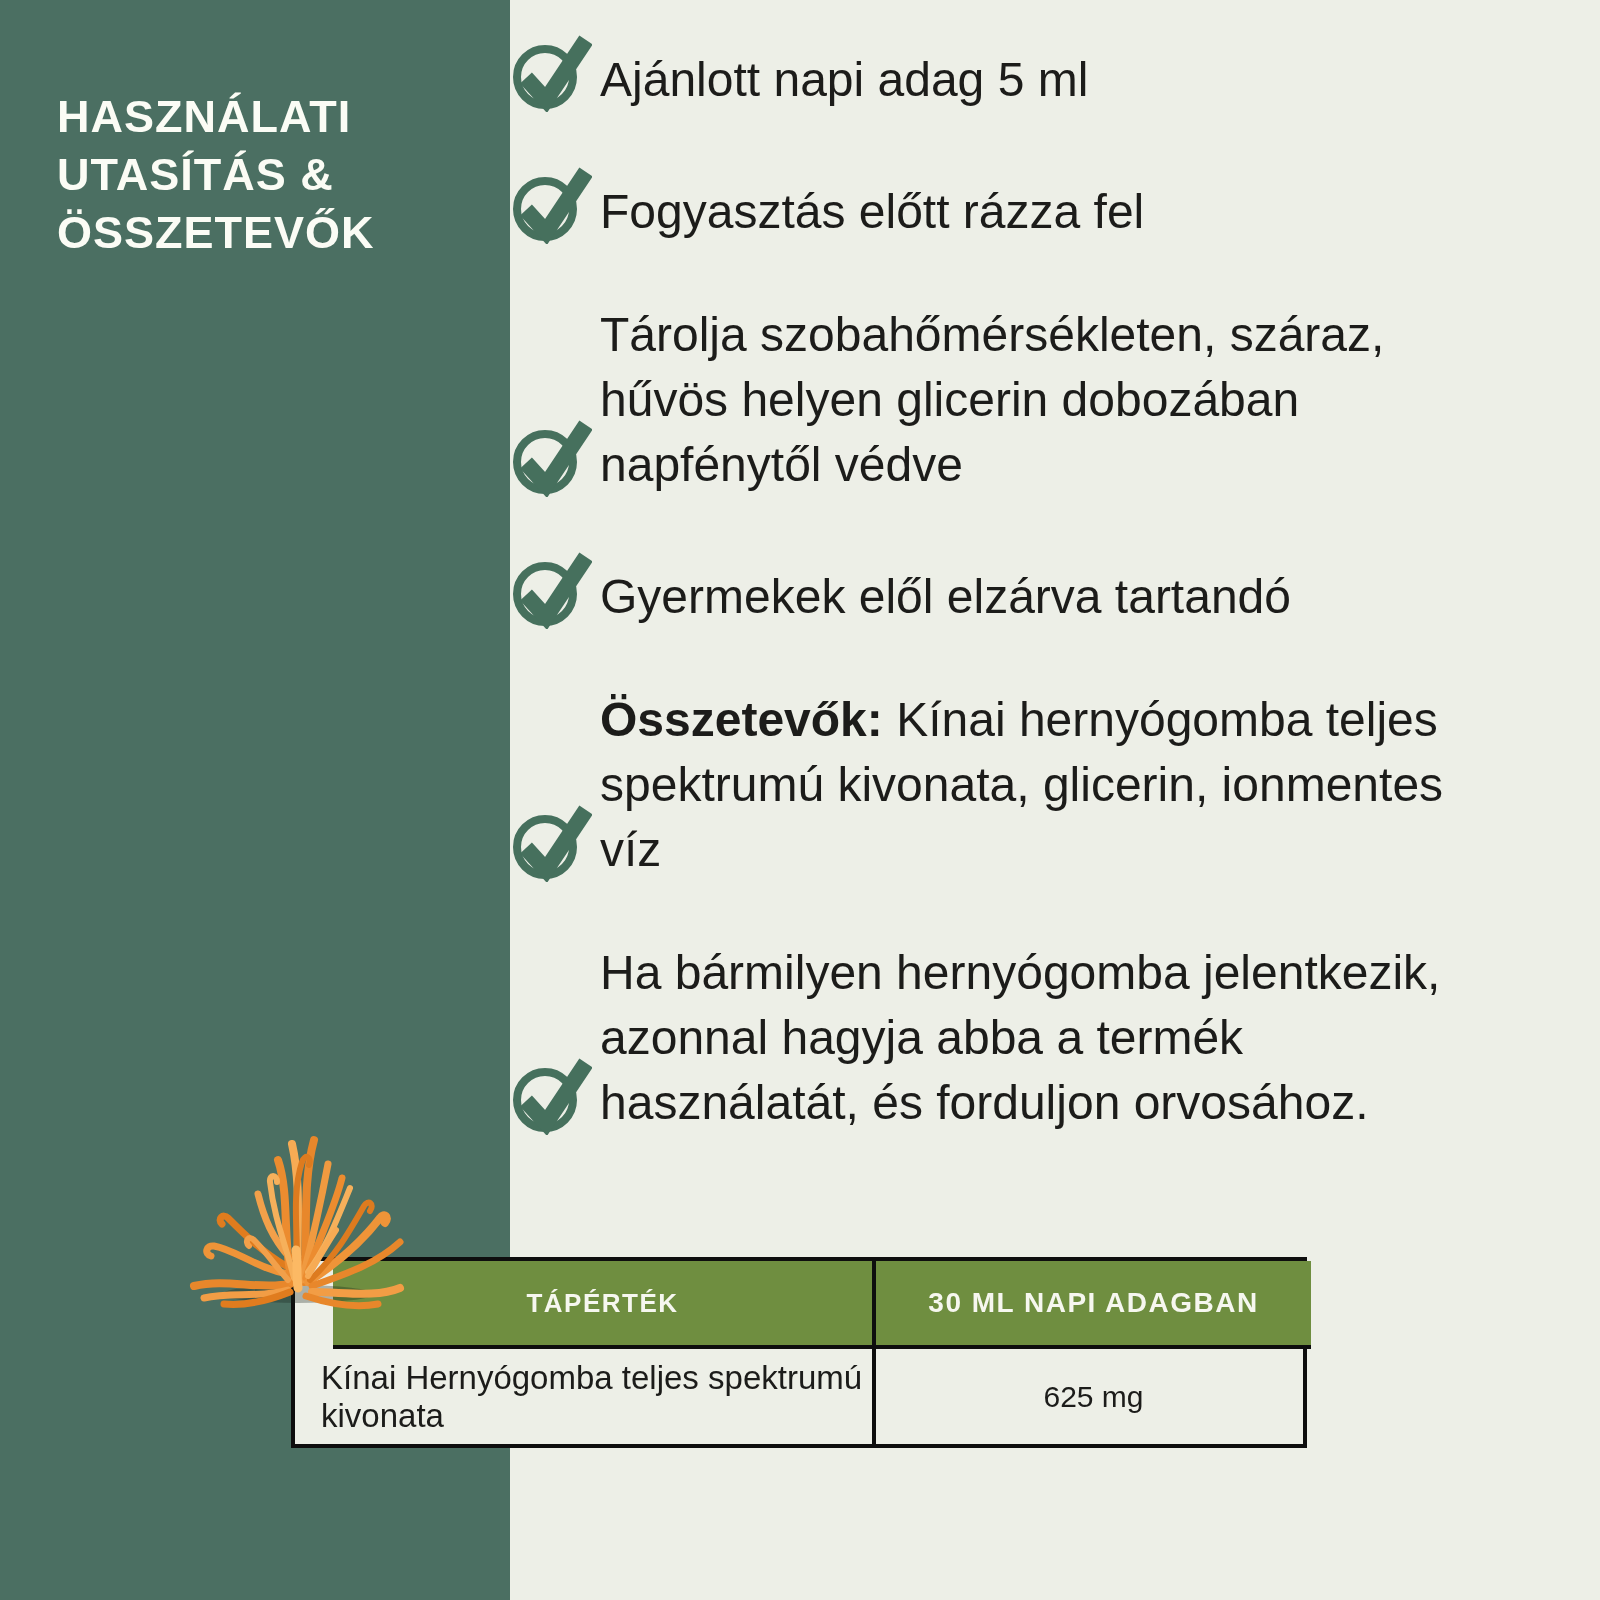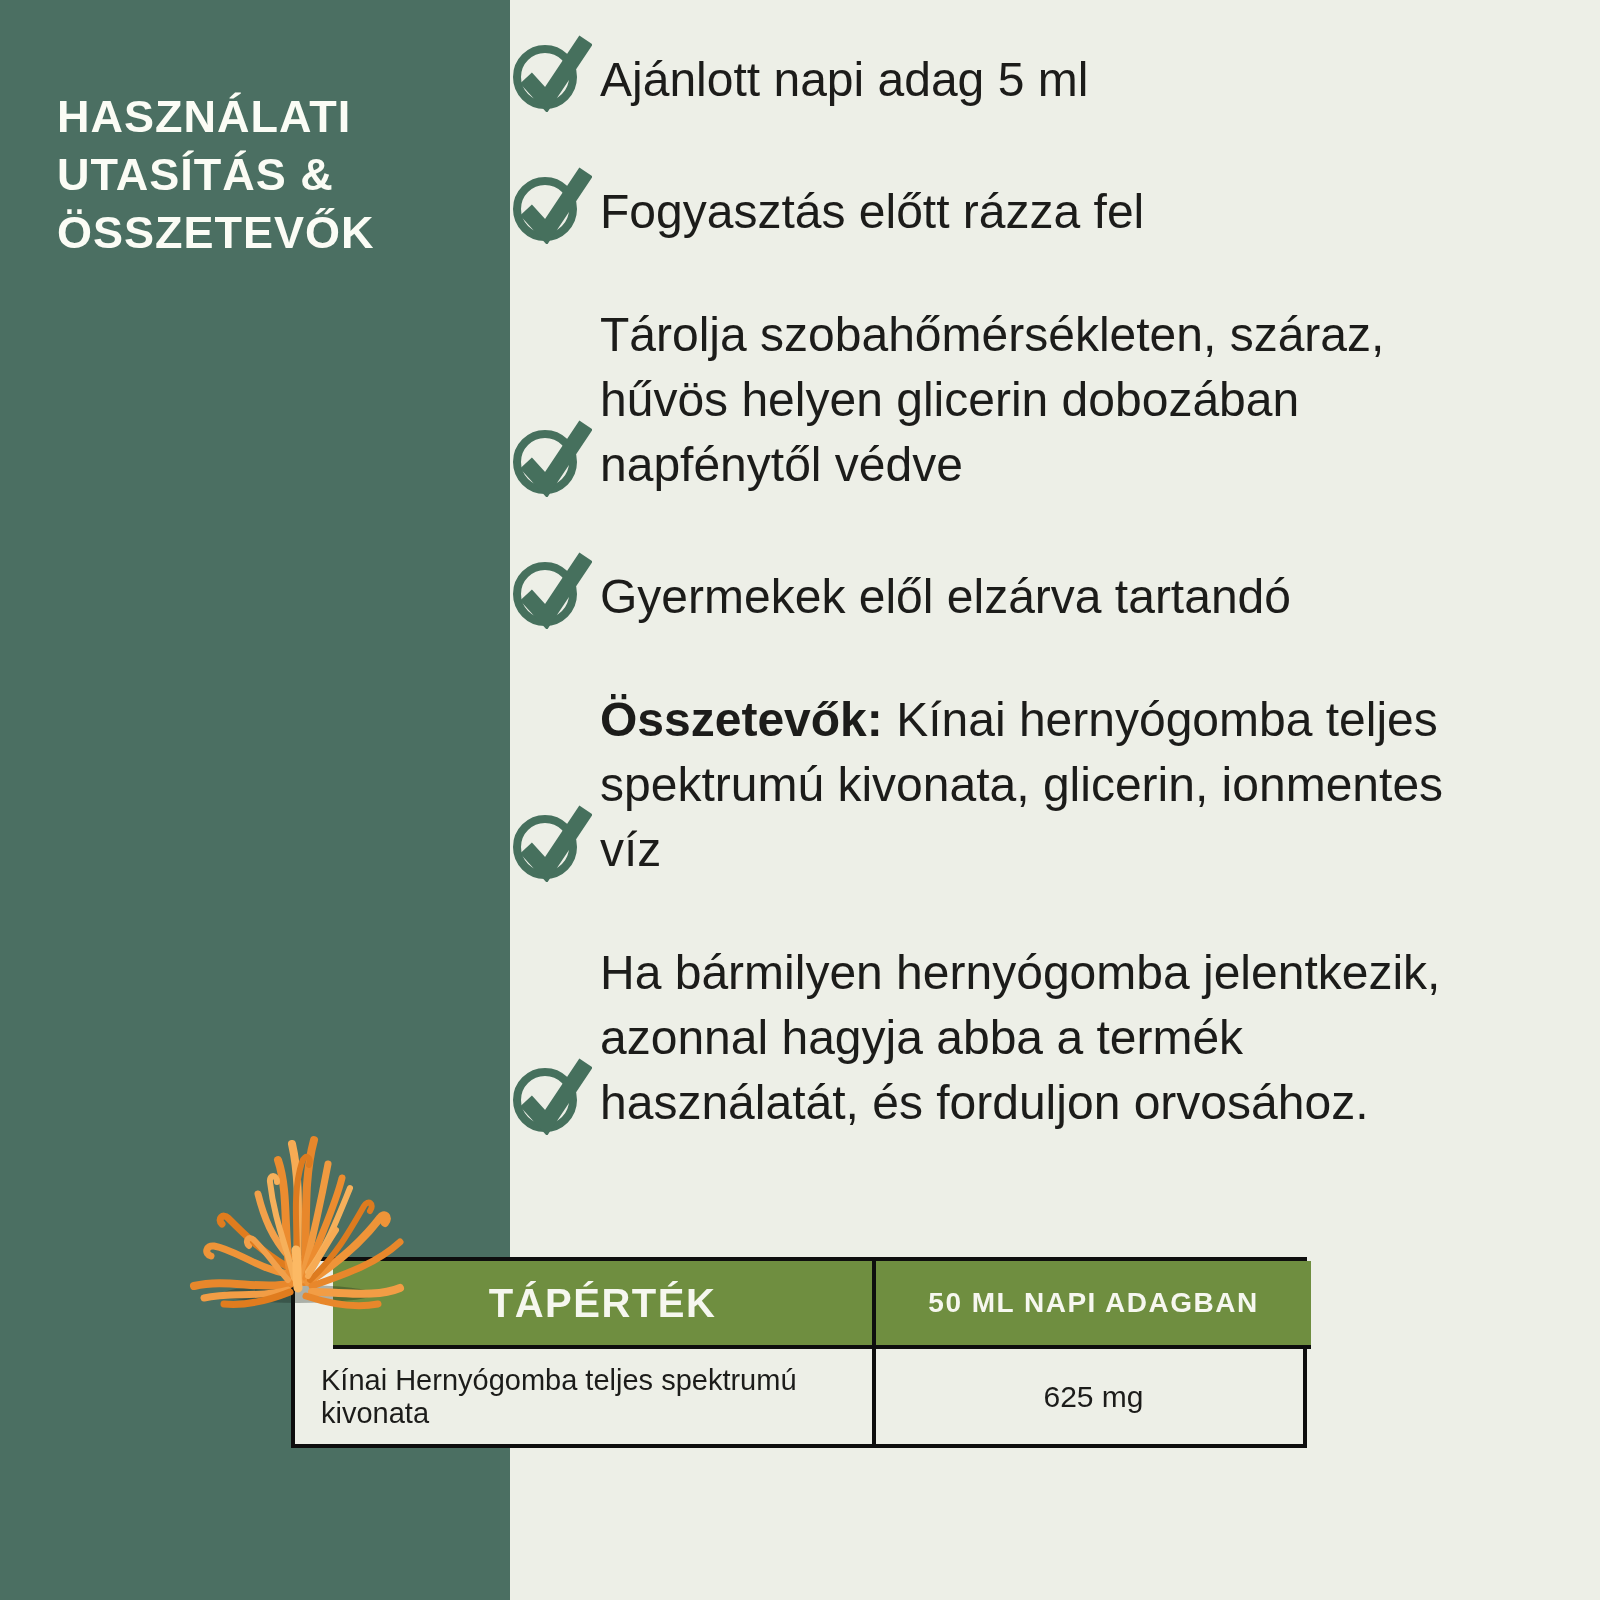--- a/index.html
+++ b/index.html
@@ -75,23 +75,23 @@
     display: flex; align-items: center; justify-content: center;
     box-sizing: border-box;
   }
   .nt-head {
     background: #6f8e40;
     color: #f6f7ef;
     font-weight: bold;
     letter-spacing: 1.5px;
     border-bottom: 4px solid #0e0e0e;
   }
-  .nt-head-1 { font-size: 40px; border-right: 4px solid #0e0e0e; margin-left: 38px; }
+  .nt-head-1 { font-size: 26px; border-right: 4px solid #0e0e0e; margin-left: 38px; }
   .nt-head-2 { font-size: 28px; }
-  .nt-body { color: #1c1c1a; font-size: 29px; }
+  .nt-body { color: #1c1c1a; font-size: 33px; }
   .nt-body-1 {
     justify-content: flex-start;
     padding-left: 26px;
     border-right: 4px solid #0e0e0e;
   }
   .nt-body-2 { font-size: 30px; }
   
   .footer-note {
     position: absolute; left: 506px; top: 1458px;
     width: 1080px;
@@ -174,21 +174,21 @@
           <path d="M14 46 L34 68 L74 8" fill="none" stroke="#46705d" stroke-width="16" stroke-linejoin="miter"></path>
         </svg>
       </span>
       <span class="check-text">Ha bármilyen hernyógomba jelentkezik, azonnal hagyja abba a termék használatát, és forduljon orvosához.</span>
     </li>
 
   </ul>
 
   <div class="nutrition-table">
     <div class="nt-cell nt-head nt-head-1">TÁPÉRTÉK</div>
-    <div class="nt-cell nt-head nt-head-2">50 ML NAPI ADAGBAN</div>
+    <div class="nt-cell nt-head nt-head-2">30 ML NAPI ADAGBAN</div>
     <div class="nt-cell nt-body nt-body-1">Kínai Hernyógomba teljes spektrumú kivonata</div>
     <div class="nt-cell nt-body nt-body-2">625 mg</div>
   </div>
 
   <div class="mushroom">
     <svg viewBox="0 0 240 200" width="240" height="200">
       <ellipse cx="120" cy="172" rx="75" ry="9" fill="rgba(20,30,24,0.30)"></ellipse>
       <g fill="none" stroke-linecap="round">
 
         <path d="M112 162 C 80 168, 48 156, 16 164" stroke="#e8872b" stroke-width="8"></path>

